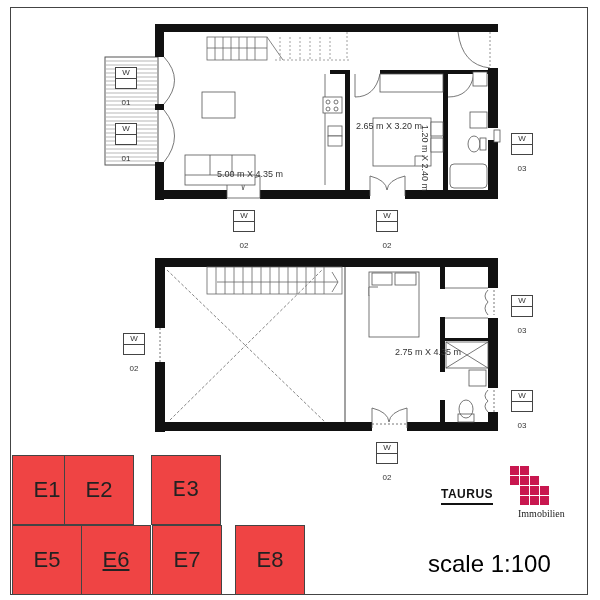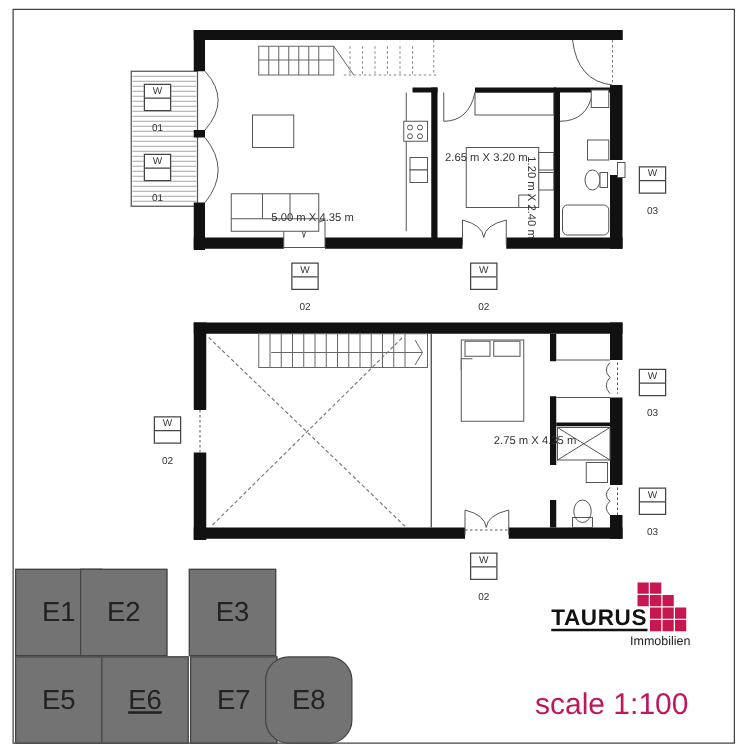--- a/index.html
+++ b/index.html
@@ -4,26 +4,26 @@
 <style>
   html,body{margin:0;padding:0;background:#fff;}
   body{width:600px;height:600px;position:relative;overflow:hidden;font-family:"Liberation Sans",sans-serif;color:#222;}
   .frame{position:absolute;left:10px;top:7px;width:578px;height:588px;border:1.5px solid #444;box-sizing:border-box;}
   svg.plan{position:absolute;left:0;top:0;}
   .room-label{position:absolute;font-size:9px;color:#333;white-space:nowrap;font-family:"Liberation Sans",sans-serif;}
   .wtag{position:absolute;width:22px;height:22px;border:1px solid #444;box-sizing:border-box;background:#fff;font-size:8px;line-height:10px;text-align:center;color:#333;}
   .wtag .t{display:block;border-bottom:1px solid #444;height:10px;}
   .wtag .b{display:block;height:10px;margin-top:19px;}
   .grid{position:absolute;}
-  .cell{position:absolute;width:70px;height:70px;border:1px solid #444;box-sizing:border-box;display:flex;align-items:center;justify-content:center;font-size:22px;color:#222;background:#737373;}
+  .cell{position:absolute;width:70px;height:70px;border:1px solid #444;box-sizing:border-box;display:flex;align-items:center;justify-content:center;font-size:22px;color:#222;background:#ef4444;}
   .logo{position:absolute;left:438px;top:462px;width:120px;height:70px;}
-  .logo-text{position:absolute;left:3px;top:24px;font-weight:bold;font-size:18px;letter-spacing:0.5px;color:#111;border-bottom:2px solid #111;line-height:17px;}
-  .logo-sub{position:absolute;left:66px;top:46px;font-size:10px;color:#222;}
+  .logo-text{position:absolute;left:3px;top:24px;font-weight:bold;font-size:12px;letter-spacing:0.5px;color:#111;border-bottom:2px solid #111;line-height:17px;}
+  .logo-sub{position:absolute;left:80px;top:46px;font-size:10px;color:#222;font-family:Liberation Serif, serif;}
   .sq{position:absolute;width:9px;height:9px;background:#c8174f;}
-  .scale{position:absolute;left:428px;top:550px;font-size:24px;color:#be185d;}
+  .scale{position:absolute;left:428px;top:550px;font-size:24px;color:#000000;}
 </style>
 </head>
 <body>
 
 <div class="frame"></div>
 
 <svg class="plan" width="600" height="600">
 
   <g>
 
@@ -256,25 +256,25 @@
     <span class="b">03</span>
   </div>
 <div class="wtag" style="left:376px;top:442px;">
     <span class="t">W</span>
     <span class="b">02</span>
   </div>
 
 <div class="grid">
   <div class="cell" style="left:12px;top:455px;">E1</div>
   <div class="cell" style="left:64px;top:455px;">E2</div>
-  <div class="cell" style="left:151px;top:455px;">E3</div>
+  <div class="cell" style="left:151px;top:455px;font-family:Liberation Mono, monospace;">E3</div>
   <div class="cell" style="left:12px;top:525px;">E5</div>
   <div class="cell" style="left:81px;top:525px;text-decoration:underline;">E6</div>
   <div class="cell" style="left:152px;top:525px;">E7</div>
-  <div class="cell" style="left:212px;top:525px;border-radius:19px;">E8</div>
+  <div class="cell" style="left:235px;top:525px;">E8</div>
 </div>
 
 <div class="logo">
   <div class="sq" style="left:72px;top:4px;"></div>
   <div class="sq" style="left:82px;top:4px;"></div>
   <div class="sq" style="left:72px;top:14px;"></div>
   <div class="sq" style="left:82px;top:14px;"></div>
   <div class="sq" style="left:92px;top:14px;"></div>
   <div class="sq" style="left:82px;top:24px;"></div>
   <div class="sq" style="left:92px;top:24px;"></div>

